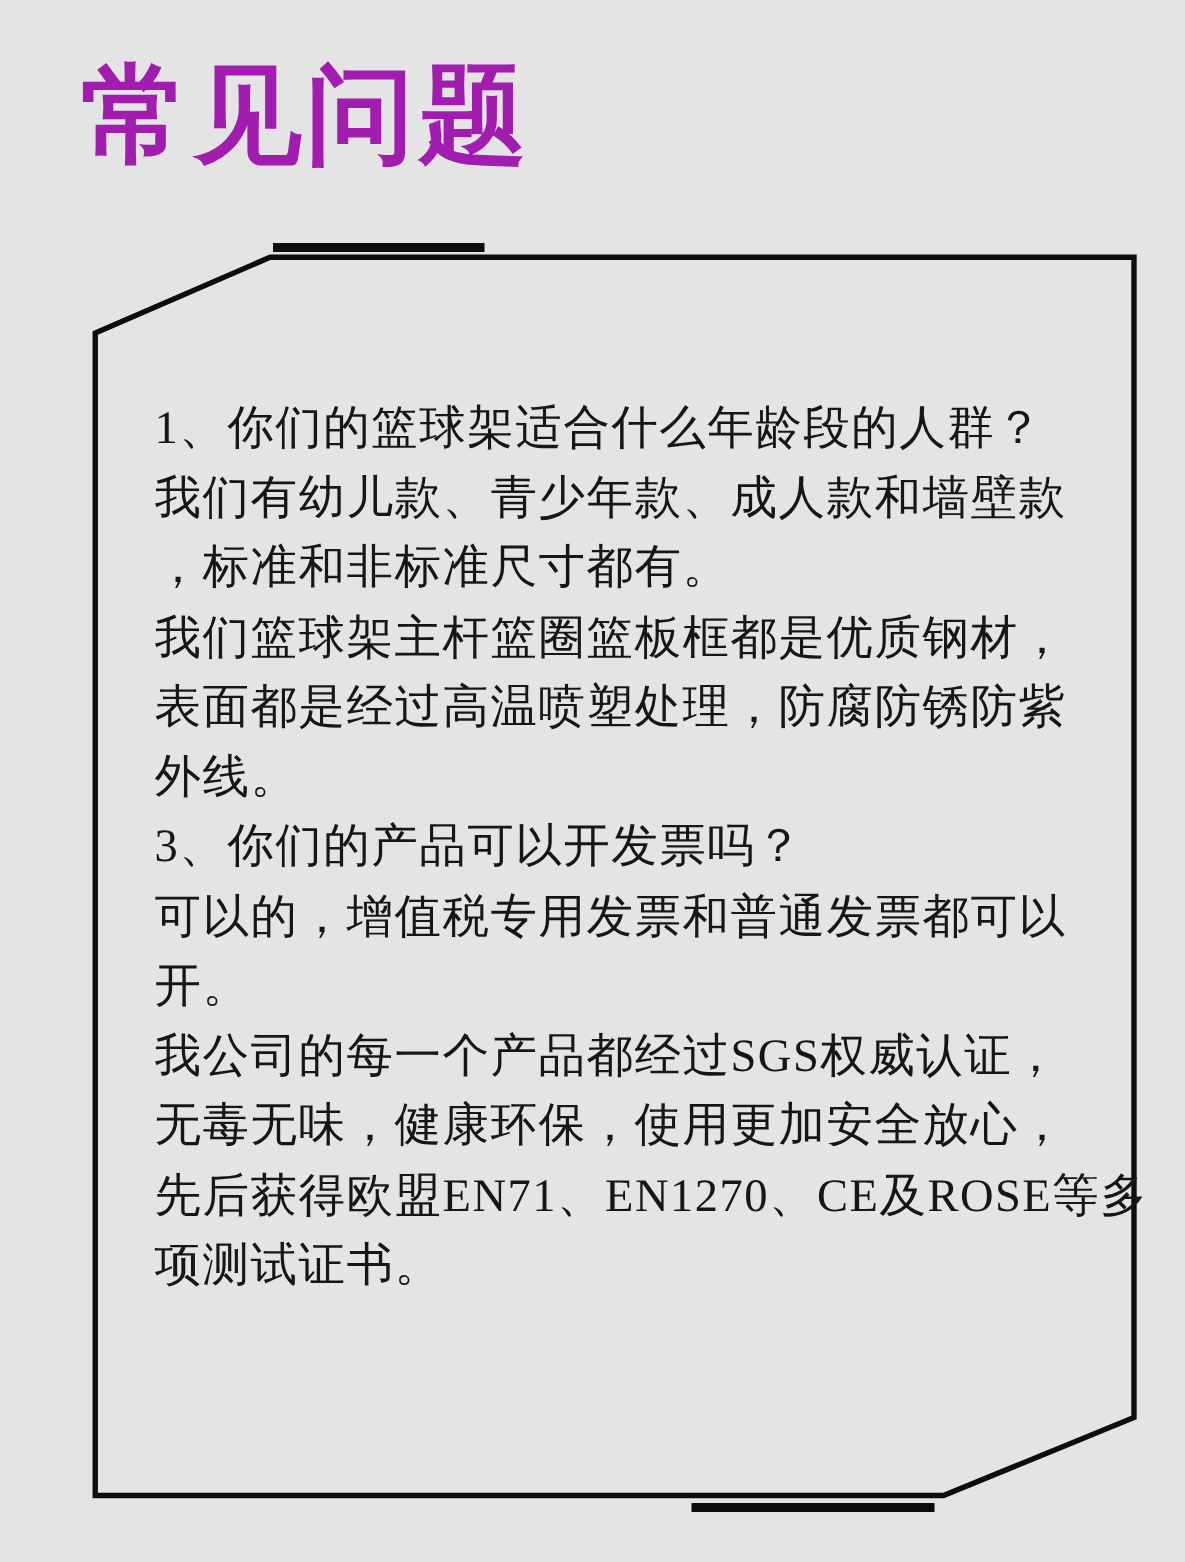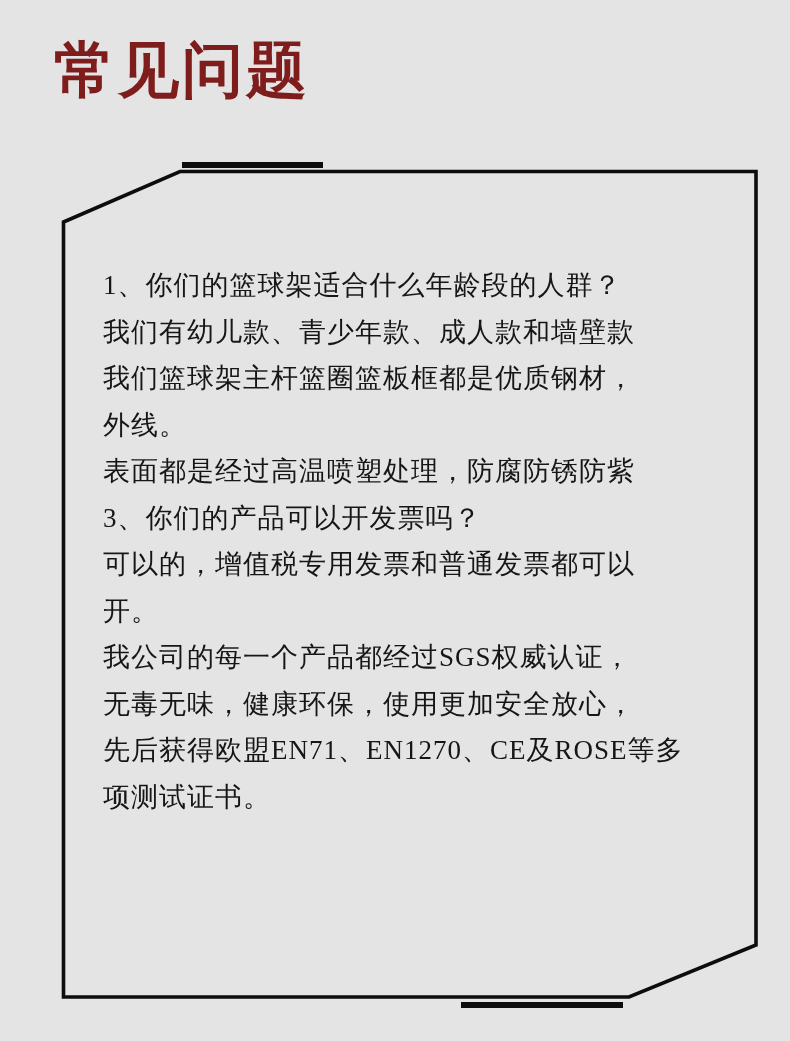--- a/index.html
+++ b/index.html
@@ -12,66 +12,67 @@
     position: relative;
     background: #e4e4e4;
     overflow: hidden;
     font-family: "Liberation Serif", "DejaVu Serif", serif;
   }
   .page-title {
     position: absolute;
     left: 54px;
     top: 34px;
     margin: 0;
-    font-size: 61px;
+    font-size: 72px;
     line-height: 1.22;
     font-weight: 700;
     letter-spacing: 3px;
-    color: #7f1d1d;
+    color: #a21caf;
     font-family: "Liberation Serif", "DejaVu Serif", serif;
   }
   .frame-svg {
     position: absolute;
     left: 0;
     top: 0;
     width: 790px;
     height: 1041px;
   }
   .faq-text {
     position: absolute;
     left: 103px;
     top: 262px;
     width: 625px;
     color: #161616;
   }
   .faq-line {
-    font-size: 27px;
+    font-size: 31px;
     line-height: 46.5px;
     letter-spacing: 1px;
     white-space: nowrap;
     color: #161616;
   }
 </style>
 </head>
 <body>
 
 <h1 class="page-title">常见问题</h1>
 
 <svg class="frame-svg" viewBox="0 0 790 1041" xmlns="http://www.w3.org/2000/svg">
   <polygon points="180,171.5 756,171.5 756,945 629,997 63.5,997 63.5,222" fill="none" stroke="#0d0d0d" stroke-width="3.6"></polygon>
   <line x1="182" y1="165" x2="323" y2="165" stroke="#0d0d0d" stroke-width="6"></line>
   <line x1="461" y1="1005" x2="623" y2="1005" stroke="#0d0d0d" stroke-width="6"></line>
 </svg>
 
 <div class="faq-text">
   <div class="faq-line">1、你们的篮球架适合什么年龄段的人群？</div>
   <div class="faq-line">我们有幼儿款、青少年款、成人款和墙壁款</div>
+  <div class="faq-line">，标准和非标准尺寸都有。</div>
   <div class="faq-line">我们篮球架主杆篮圈篮板框都是优质钢材，</div>
+  <div class="faq-line">表面都是经过高温喷塑处理，防腐防锈防紫</div>
   <div class="faq-line">外线。</div>
-  <div class="faq-line">表面都是经过高温喷塑处理，防腐防锈防紫</div>
   <div class="faq-line">3、你们的产品可以开发票吗？</div>
   <div class="faq-line">可以的，增值税专用发票和普通发票都可以</div>
   <div class="faq-line">开。</div>
   <div class="faq-line">我公司的每一个产品都经过SGS权威认证，</div>
   <div class="faq-line">无毒无味，健康环保，使用更加安全放心，</div>
   <div class="faq-line">先后获得欧盟EN71、EN1270、CE及ROSE等多</div>
   <div class="faq-line">项测试证书。</div>
 </div>
 
 </body></html>

